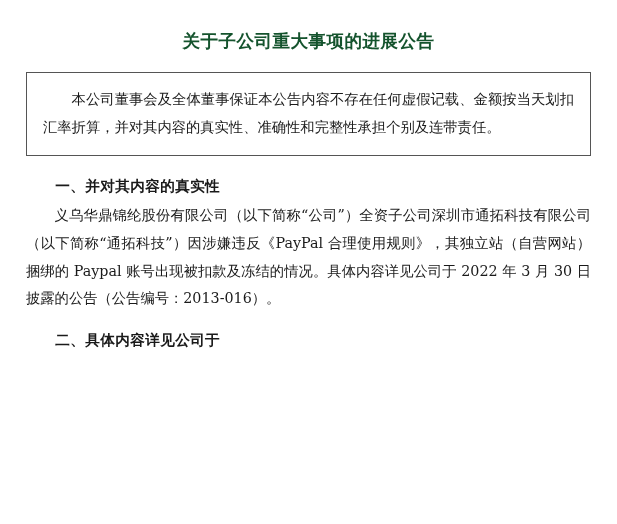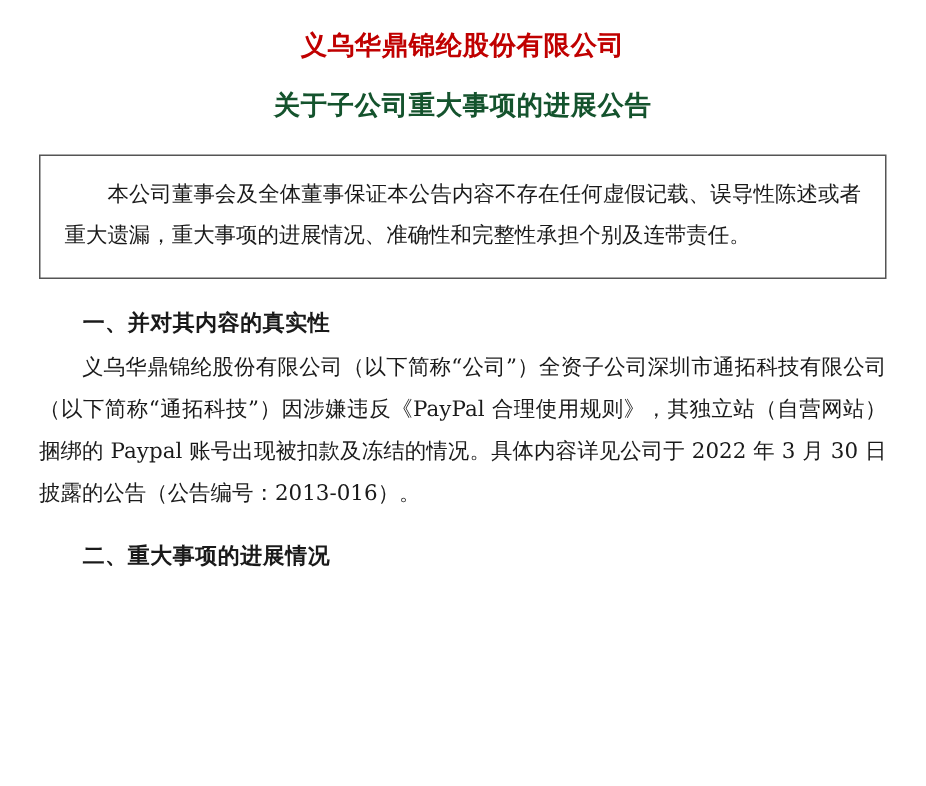--- a/index.html
+++ b/index.html
@@ -76,30 +76,29 @@
   .section2 {
     margin-top: 13px;
   }
 </style>
 </head>
 <body>
 
 <div class="page">
 
   <div class="title-block">
-    <div class="doc-title-1">义乌华鼎锦纶股份有限公司</div>
     <div class="doc-title-2">关于子公司重大事项的进展公告</div>
   </div>
 
   <div class="notice-box">
-    <p class="notice-text">本公司董事会及全体董事保证本公告内容不存在任何虚假记载、误导性陈述或者重大遗漏，重大事项的进展情况、准确性和完整性承担个别及连带责任。</p>
+    <p class="notice-text">本公司董事会及全体董事保证本公告内容不存在任何虚假记载、金额按当天划扣汇率折算，并对其内容的真实性、准确性和完整性承担个别及连带责任。</p>
   </div>
 
   <div class="section">
     <div class="section-heading">一、并对其内容的真实性</div>
     <p class="para">义乌华鼎锦纶股份有限公司（以下简称“公司”）全资子公司深圳市通拓科技有限公司（以下简称“通拓科技”）因涉嫌违反《PayPal 合理使用规则》，其独立站（自营网站）捆绑的 Paypal 账号出现被扣款及冻结的情况。具体内容详见公司于 2022 年 3 月 30 日披露的公告（公告编号：2013-016）。</p>
   </div>
 
   <div class="section section2">
-    <div class="section-heading">二、重大事项的进展情况</div>
+    <div class="section-heading">二、具体内容详见公司于</div>
   </div>
 
 </div>
 
 </body></html>

